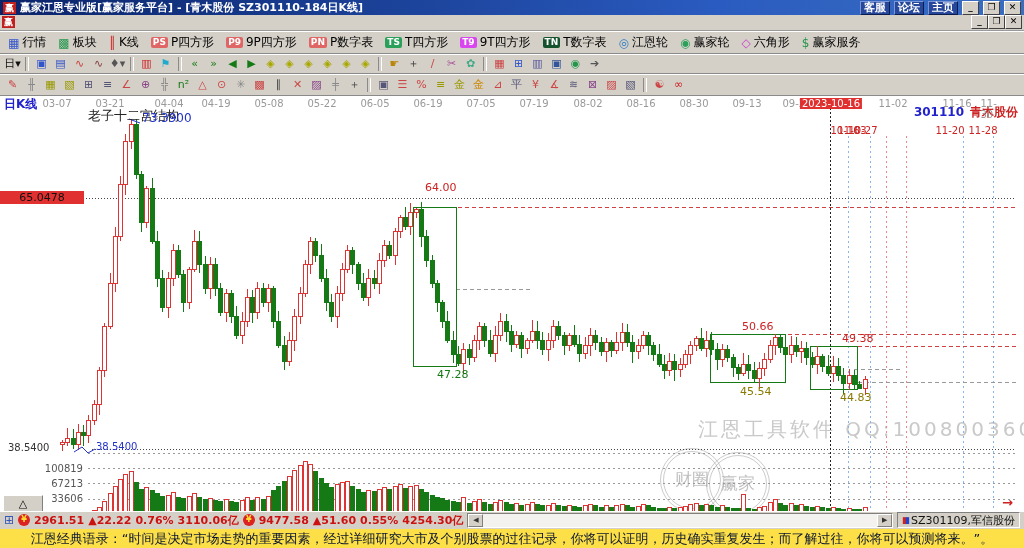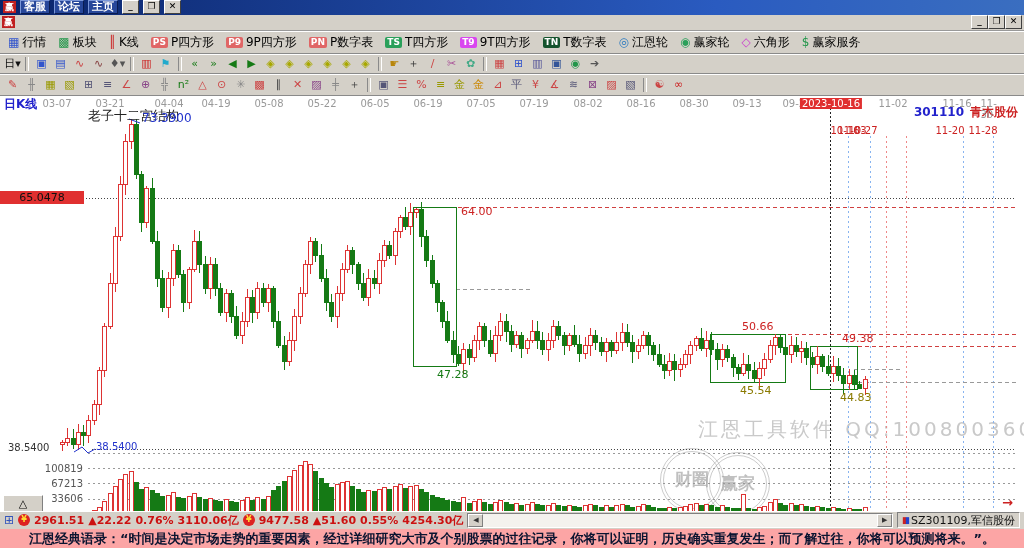--- a/index.html
+++ b/index.html
@@ -43,48 +43,49 @@
   .stock-tag{position:absolute;right:6px;top:8px;font-size:12px;font-weight:bold;white-space:nowrap;}
   .stock-tag .code{color:#2222cc;margin-right:6px;}
   .stock-tag .name{color:#cc2222;}
   .vlabel{position:absolute;left:0;width:83px;text-align:right;font-size:10px;color:#555;line-height:11px;}
   .expand-btn{position:absolute;left:3px;top:399px;width:38px;height:17px;background:#d4d0c8;
     border:1px solid;border-color:#fff #808080 #808080 #fff;font-size:11px;line-height:15px;text-align:center;}
   .vol-arrow{position:absolute;left:1002px;top:399px;color:#cc2222;font-weight:bold;font-size:13px;}
   .wm-line{position:absolute;left:698px;top:320px;font-size:20px;color:#c9c9c9;letter-spacing:3px;white-space:nowrap;}
   .wm-big{position:absolute;left:748px;top:348px;font-size:46px;font-weight:bold;color:rgba(165,165,165,.55);letter-spacing:5px;white-space:nowrap;}
   .wm-stamp{position:absolute;width:56px;height:56px;border:4px double rgba(160,160,160,.55);border-radius:50%;
-    color:rgba(150,150,150,.6);font-size:17px;font-weight:bold;display:flex;align-items:center;justify-content:center;}
+    color:rgba(150,150,150,.6);font-size:17px;font-weight:normal;display:flex;align-items:center;justify-content:center;}
   .stamp1{left:660px;top:352px;}
   .stamp2{left:706px;top:356px;}
   
   .statusbar{height:18px;display:flex;align-items:center;background:#d4d0c8;border-top:1px solid #fff;
     font-size:11px;gap:4px;padding:0 4px;white-space:nowrap;}
   .idx{color:#cc1111;font-weight:bold;}
   .coin{display:inline-block;width:12px;height:12px;border-radius:50%;background:#dd2222;color:#ffdd33;
     font-size:8px;line-height:12px;text-align:center;font-weight:bold;}
   .hscroll{flex:1;height:13px;background:#f4f2ee;border:1px solid;border-color:#808080 #fff #fff #808080;
     display:flex;align-items:center;justify-content:space-between;}
   .scr-btn{width:13px;height:11px;background:#d4d0c8;border:1px solid;border-color:#fff #808080 #808080 #fff;
     font-size:7px;line-height:10px;text-align:center;color:#333;}
   .rstock{display:flex;align-items:center;gap:3px;border:1px solid;border-color:#808080 #fff #fff #808080;
     padding:0 4px;height:14px;font-size:11px;color:#111;}
   .mini-bars{color:#cc2222;font-size:9px;letter-spacing:-2px;}
   .mini-bars .b2{color:#2244cc;}
   
-  .quotebar{height:19px;background:#fca5a5;color:#0a1430;font-size:13px;font-weight:bold;
+  .quotebar{height:19px;background:#fde047;color:#0a1430;font-size:13px;font-weight:normal;
     display:flex;align-items:center;justify-content:center;white-space:nowrap;overflow:hidden;}
 </style>
 </head>
 <body>
 
 <div class="app">
 
   <div class="titlebar">
     <span class="logo">赢</span>
+    <span class="title-text">赢家江恩专业版[赢家服务平台] - [青木股份  SZ301110-184日K线]</span>
     <span class="tb-link">客服</span>
     <span class="tb-link">论坛</span>
     <span class="tb-link">主页</span>
     <span class="win-btn">_</span>
     <span class="win-btn">❐</span>
     <span class="win-btn">✕</span>
   </div>
 
   <div class="menubar">
     <span class="logo">赢</span>
@@ -751,21 +752,21 @@
       <span class="tick" style="left: 797px;">09-27</span>
       <span class="tick tick-red" style="left: 831px;">2023-10-16</span>
       <span class="tick" style="left: 893px;">11-02</span>
       <span class="tick" style="left: 957px;">11-16</span>
       <span class="tick" style="left: 995px;">11-30</span>
       <span class="flabel" style="left: 845px;">10-16</span>
       <span class="flabel" style="left: 863px;">10-27</span>
       <span class="flabel" style="left: 852px;">11-03</span>
       <span class="flabel" style="left: 950px;">11-20</span>
       <span class="flabel" style="left: 983px;">11-28</span>
-      <span class="clabel" style="left: 425px; top: 110px; color: rgb(204, 34, 34); margin-left: 36px;">64.00</span>
+      <span class="clabel" style="left: 425px; top: 86px; color: rgb(204, 34, 34);">64.00</span>
       <span class="clabel" style="left: 437px; top: 273.243px; color: rgb(21, 122, 21);">47.28</span>
       <span class="clabel" style="left: 742px; top: 225.238px; color: rgb(204, 34, 34);">50.66</span>
       <span class="clabel" style="left: 740px; top: 289.719px; color: rgb(138, 122, 0);">45.54</span>
       <span class="clabel" style="left: 842px; top: 237.358px; color: rgb(204, 34, 34);">49.38</span>
       <span class="clabel" style="left: 840px; top: 296.442px; color: rgb(138, 122, 0);">44.83</span>
     </div>
 
   <div class="statusbar">
     <span style="color:#3355bb;font-size:12px">⊞</span>
     <span class="coin">¥</span>

